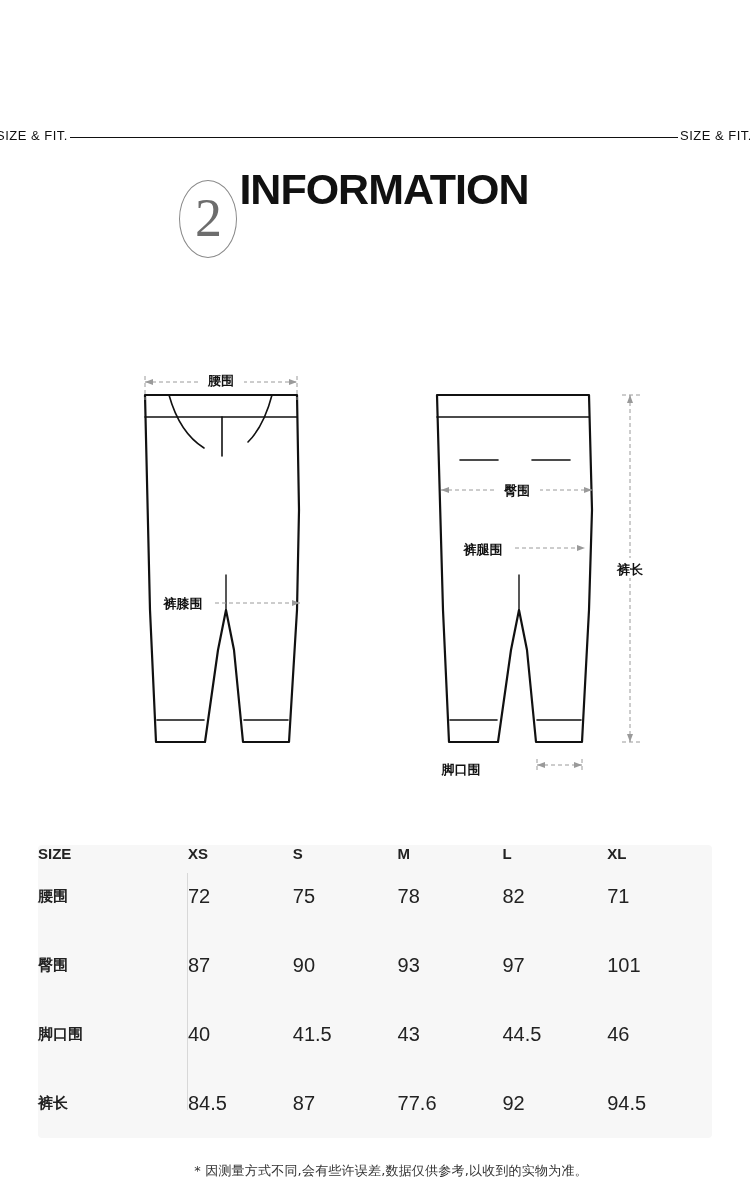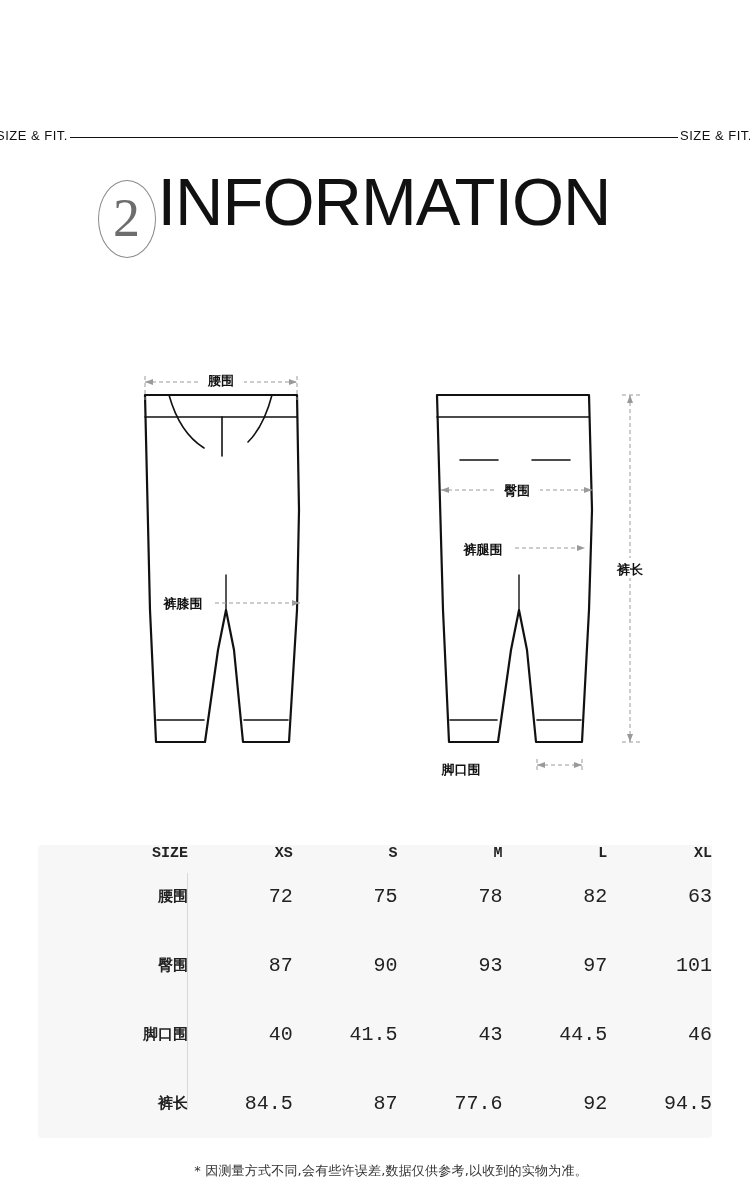--- a/index.html
+++ b/index.html
@@ -61,22 +61,22 @@
     border: 1.5px solid #8a8a8a;
     border-radius: 50%;
     color: #6d6d6d;
     font-size: 54px;
     line-height: 74px;
     text-align: center;
     font-family: "Liberation Serif", serif;
     box-sizing: border-box;
   }
   .heading-en {
-    font-size: 67px;
-    font-weight: 400;
+    font-size: 43px;
+    font-weight: 700;
     letter-spacing: -1px;
     color: #111;
     font-family: "Liberation Sans", sans-serif;
     line-height: 1;
     padding-left: 18px;
     text-align: center;
   }
   .heading-cn {
     margin-top: 14px;
     font-size: 36px;
@@ -106,25 +106,25 @@
     background: #f7f7f7;
     border-radius: 4px;
   }
   table.size-table {
     width: 100%;
     height: 100%;
     border-collapse: collapse;
     table-layout: fixed;
   }
   table.size-table td, table.size-table th {
-    text-align: right;
+    text-align: left;
     font-size: 15px;
     color: #222;
     font-weight: 700;
-    font-family: Liberation Mono, monospace;
+    font-family: Liberation Sans, sans-serif;
     padding: 0;
   }
   table.size-table th.rowhead, table.size-table td.rowhead {
     width: 150px;
     font-weight: 700;
   }
   table.size-table td.val {
     font-weight: 400;
     font-size: 20px;
     color: #222;
@@ -270,21 +270,21 @@
         <th class="colhead">XL</th>
       </tr>
     </thead>
     <tbody>
       <tr>
         <td class="rowhead">腰围</td>
         <td class="val">72</td>
         <td class="val">75</td>
         <td class="val">78</td>
         <td class="val">82</td>
-        <td class="val">63</td>
+        <td class="val">71</td>
       </tr>
       <tr>
         <td class="rowhead">臀围</td>
         <td class="val">87</td>
         <td class="val">90</td>
         <td class="val">93</td>
         <td class="val">97</td>
         <td class="val">101</td>
       </tr>
       <tr>

